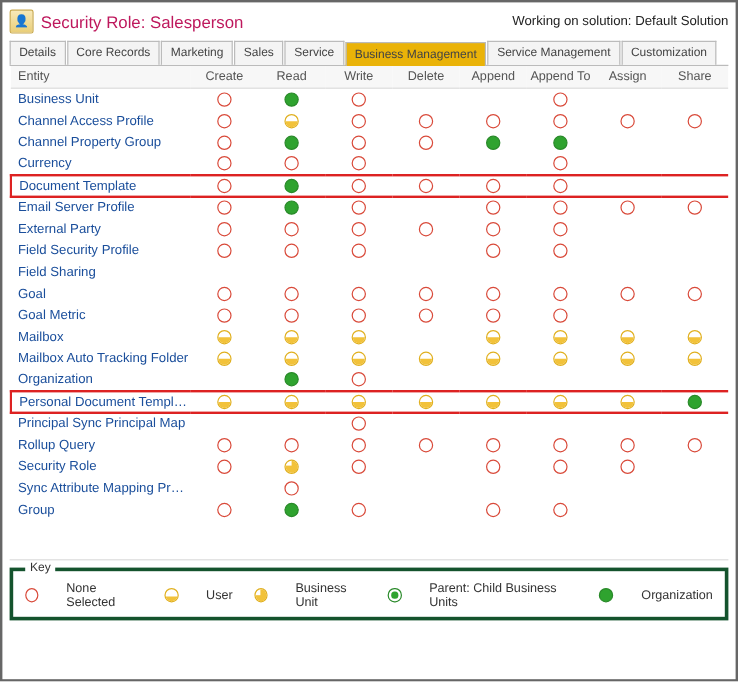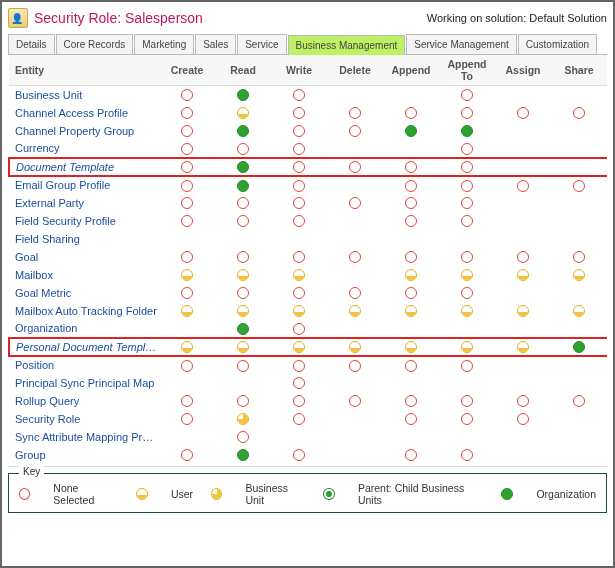--- a/index.html
+++ b/index.html
@@ -12,41 +12,41 @@
     width: 615px;
   }
   .frame { border: 2px solid #666; width: 615px; height: 568px; padding: 6px 6px 4px 6px; position: relative; }
   .header { display: flex; align-items: center; justify-content: space-between; margin-bottom: 6px; }
   .header-left { display: flex; align-items: center; gap: 6px; }
   .app-icon { width: 20px; height: 20px; background: linear-gradient(#f8e9b8,#e9ce78); border:1px solid #c9a84a; border-radius:2px; display:flex; align-items:center; justify-content:center; font-size:10px; color:#7a5; }
   .title { font-weight: normal; font-size: 14px; color:#be185d; }
   .solution { font-size: 11px; font-weight: normal; color:#222; white-space: nowrap; }
   .tabs { display:flex; border-bottom:1px solid #bbb; margin-top:4px; font-size:10px; }
   .tab { padding:4px 7px; border:1px solid #bbb; border-bottom:none; background:#f4f4f4; margin-right:1px; color:#444; cursor:pointer; white-space:nowrap; }
-  .tab.active { background:#bef264; font-weight:500; position:relative; top:1px; }
+  .tab.active { background:#eab308; font-weight:500; position:relative; top:1px; }
   .grid-wrap { height: 412px; overflow-y: hidden; border-bottom:1px solid #ddd; }
   table.grid { width:100%; border-collapse: collapse; table-layout: fixed; }
-  table.grid th { text-align:center; font-weight:bold; color:#555; background:#f7f7f7; border-bottom:1px solid #ddd; padding:3px 2px; font-size:10.5px; }
+  table.grid th { text-align:center; font-weight:normal; color:#555; background:#f7f7f7; border-bottom:1px solid #ddd; padding:3px 2px; font-size:10.5px; }
   table.grid th.entity-h { text-align:left; padding-left:6px; width:150px; }
   table.grid td { padding:1.5px 2px; text-align:center; vertical-align:middle; height:18px; }
   table.grid td.entity { text-align:left; color:#1a4e9b; cursor:pointer; white-space:nowrap; overflow:hidden; text-overflow:ellipsis; padding-left:6px; }
   tr.hl-row td { border-top:2px solid #d22; border-bottom:2px solid #d22; }
-  tr.hl-row td:first-child { border-left:2px solid #d22;font-style:italic; }
+  tr.hl-row td:first-child { border-left:2px solid #d22; }
   
   .priv { width:12px; height:12px; border-radius:50%; display:inline-block; position:relative; vertical-align:middle; cursor:pointer; }
   .none { border:1.5px solid #d94a3a; background:#fff; }
   .user { border:1.5px solid #e0b020; background:#fff; overflow:hidden; }
   .user::after { content:""; position:absolute; left:-1px; right:-1px; bottom:-1px; height:55%; background:#f2c23a; border-bottom-left-radius:12px; border-bottom-right-radius:12px; }
   .bu { border:1.5px solid #e0b020; background:#fff; overflow:hidden; }
   .bu::after { content:""; position:absolute; left:-1px; right:-1px; bottom:-1px; top:48%; background:#f2c23a; }
   .bu::before { content:""; position:absolute; left:48%; right:-1px; top:-1px; bottom:-1px; background:#f2c23a; }
   .pcbu { border:1.5px solid #2a8a2a; background:#fff; }
   .pcbu::after { content:""; position:absolute; left:2px; top:2px; right:2px; bottom:2px; background:#2fa32f; border-radius:50%; }
   .org { background:#2fa32f; border:1.5px solid #2a8a2a; }
-  .key { margin-top:6px; border:1px solid #14532d; padding:8px 10px 6px 10px; position:relative; display:flex; gap:18px; align-items:center; font-size:10.5px;}
+  .key { margin-top:6px; border:3px solid #14532d; padding:8px 10px 6px 10px; position:relative; display:flex; gap:18px; align-items:center; font-size:10.5px;}
   .key-label { position:absolute; top:-8px; left:10px; background:#fff; padding:0 4px; font-size:10px; color:#333; }
   .key-item { display:flex; align-items:center; gap:23px; color:#333; }
 </style>
 </head>
 <body>
 
 <div class="frame">
   <div class="header">
     <div class="header-left">
       <span class="app-icon">👤</span>
@@ -131,21 +131,21 @@
             <td><span class="priv none"></span></td>
             <td><span class="priv org"></span></td>
             <td><span class="priv none"></span></td>
             <td><span class="priv none"></span></td>
             <td><span class="priv none"></span></td>
             <td><span class="priv none"></span></td>
             <td></td>
             <td></td>
           </tr>
           <tr>
-            <td class="entity">Email Group Profile</td>
+            <td class="entity">Email Server Profile</td>
             <td><span class="priv none"></span></td>
             <td><span class="priv org"></span></td>
             <td><span class="priv none"></span></td>
             <td></td>
             <td><span class="priv none"></span></td>
             <td><span class="priv none"></span></td>
             <td><span class="priv none"></span></td>
             <td><span class="priv none"></span></td>
           </tr>
           <tr>
@@ -186,40 +186,40 @@
             <td><span class="priv none"></span></td>
             <td><span class="priv none"></span></td>
             <td><span class="priv none"></span></td>
             <td><span class="priv none"></span></td>
             <td><span class="priv none"></span></td>
             <td><span class="priv none"></span></td>
             <td><span class="priv none"></span></td>
             <td><span class="priv none"></span></td>
           </tr>
           <tr>
+            <td class="entity">Goal Metric</td>
+            <td><span class="priv none"></span></td>
+            <td><span class="priv none"></span></td>
+            <td><span class="priv none"></span></td>
+            <td><span class="priv none"></span></td>
+            <td><span class="priv none"></span></td>
+            <td><span class="priv none"></span></td>
+            <td></td>
+            <td></td>
+          </tr>
+          <tr>
             <td class="entity">Mailbox</td>
             <td><span class="priv user"></span></td>
             <td><span class="priv user"></span></td>
             <td><span class="priv user"></span></td>
             <td></td>
             <td><span class="priv user"></span></td>
             <td><span class="priv user"></span></td>
             <td><span class="priv user"></span></td>
             <td><span class="priv user"></span></td>
-          </tr>
-          <tr>
-            <td class="entity">Goal Metric</td>
-            <td><span class="priv none"></span></td>
-            <td><span class="priv none"></span></td>
-            <td><span class="priv none"></span></td>
-            <td><span class="priv none"></span></td>
-            <td><span class="priv none"></span></td>
-            <td><span class="priv none"></span></td>
-            <td></td>
-            <td></td>
           </tr>
           <tr>
             <td class="entity">Mailbox Auto Tracking Folder</td>
             <td><span class="priv user"></span></td>
             <td><span class="priv user"></span></td>
             <td><span class="priv user"></span></td>
             <td><span class="priv user"></span></td>
             <td><span class="priv user"></span></td>
             <td><span class="priv user"></span></td>
             <td><span class="priv user"></span></td>
@@ -239,31 +239,20 @@
           <tr class="hl-row">
             <td class="entity">Personal Document Template</td>
             <td><span class="priv user"></span></td>
             <td><span class="priv user"></span></td>
             <td><span class="priv user"></span></td>
             <td><span class="priv user"></span></td>
             <td><span class="priv user"></span></td>
             <td><span class="priv user"></span></td>
             <td><span class="priv user"></span></td>
             <td><span class="priv org"></span></td>
-          </tr>
-          <tr>
-            <td class="entity">Position</td>
-            <td><span class="priv none"></span></td>
-            <td><span class="priv none"></span></td>
-            <td><span class="priv none"></span></td>
-            <td><span class="priv none"></span></td>
-            <td><span class="priv none"></span></td>
-            <td><span class="priv none"></span></td>
-            <td></td>
-            <td></td>
           </tr>
           <tr>
             <td class="entity">Principal Sync Principal Map</td>
             <td></td>
             <td></td>
             <td><span class="priv none"></span></td>
             <td></td>
             <td></td>
             <td></td>
             <td></td>

